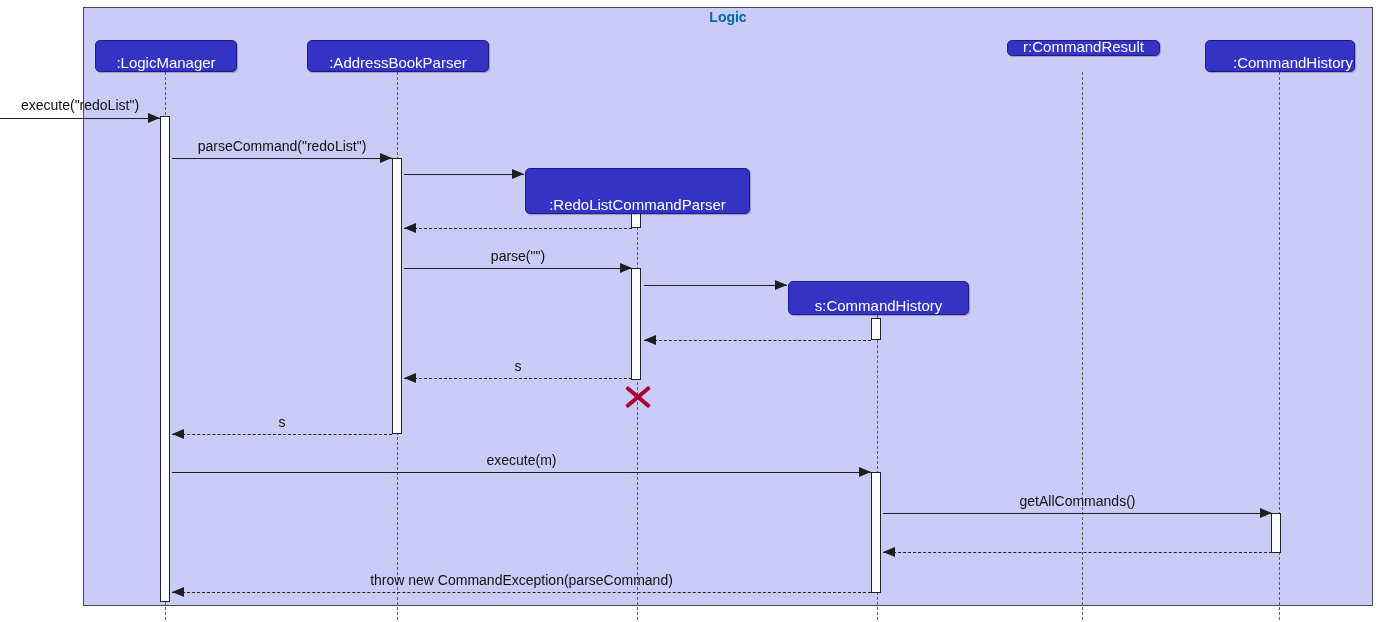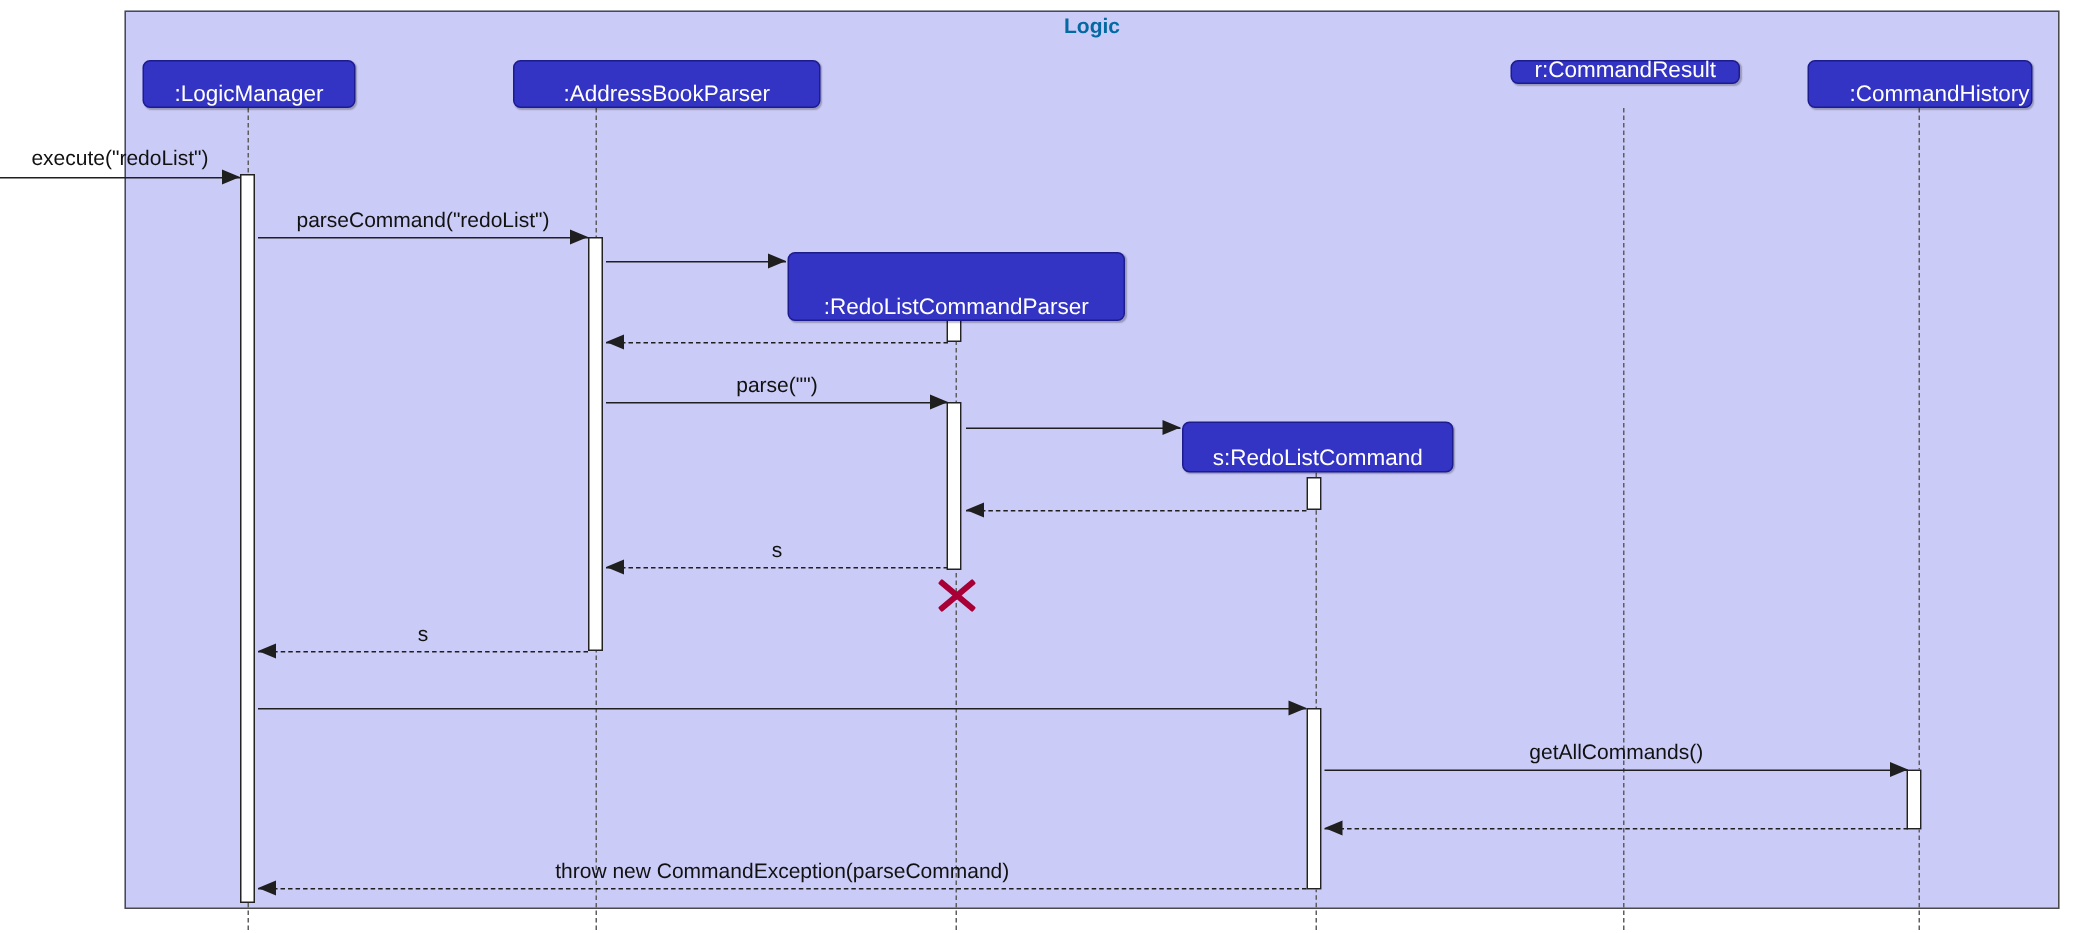--- a/index.html
+++ b/index.html
@@ -115,46 +115,47 @@
 
   <div class="destroy">
     <div class="bar b1"></div>
     <div class="bar b2"></div>
   </div>
 
   <div class="mlabel" style="left:172px; top:414px; width:220px;">s</div>
   <div class="mline dotted" style="left:172px; top:434px; width:220px;"></div>
   <div class="ah left" style="left:172px; top:429px;"></div>
 
+  <div class="mlabel" style="left:172px; top:452px; width:699px;">execute(m)</div>
   <div class="mline solid" style="left:172px; top:472px; width:699px;"></div>
   <div class="ah right" style="left:859px; top:467px;"></div>
 
   <div class="mlabel" style="left:883px; top:493px; width:389px;">getAllCommands()</div>
   <div class="mline solid" style="left:883px; top:513px; width:389px;"></div>
   <div class="ah right" style="left:1260px; top:508px;"></div>
 
   <div class="mline dotted" style="left:883px; top:552px; width:389px;"></div>
   <div class="ah left" style="left:883px; top:547px;"></div>
 
   <div class="mlabel" style="left:172px; top:572px; width:699px;">throw new CommandException(parseCommand)</div>
   <div class="mline dotted" style="left:172px; top:592px; width:699px;"></div>
   <div class="ah left" style="left:172px; top:587px;"></div>
 
   <div class="pbox" style="left:95px;   top:40px;  width:142px; height:32px;">
       <span>:LogicManager</span>
     </div>
-  <div class="pbox" style="left:307px;  top:40px;  width:205px; height:32px;margin-left:35px;">
+  <div class="pbox" style="left:307px;  top:40px;  width:182px; height:32px;">
       <span>:AddressBookParser</span>
     </div>
   <div class="pbox" style="left:1007px; top:40px;  width:153px; height:16px;">
       <span>r:CommandResult</span>
     </div>
   <div class="pbox" style="left:1205px; top:40px;  width:150px; height:32px;padding-left:26px;">
       <span>:CommandHistory</span>
     </div>
   <div class="pbox" style="left:525px;  top:168px; width:225px; height:46px;">
       <span>:RedoListCommandParser</span>
     </div>
   <div class="pbox" style="left:788px;  top:281px; width:181px; height:34px;">
-      <span>s:RedoListCommand</span>
+      <span>s:CommandHistory</span>
     </div>
 
 </div>
 
 </body></html>

